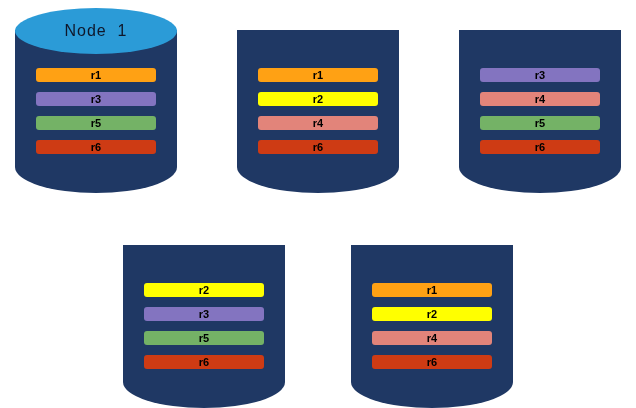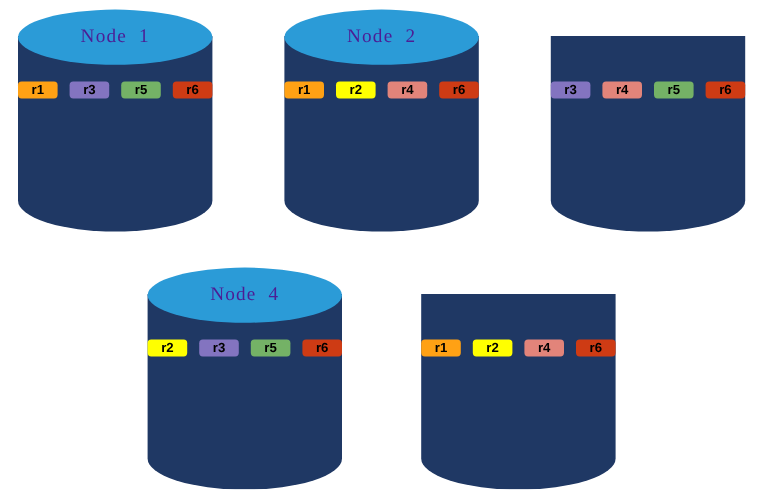--- a/index.html
+++ b/index.html
@@ -48,33 +48,32 @@
     left: 0;
     right: 0;
     height: 46px;
     background: #2B9BD7;
     border-radius: 50%;
     display: flex;
     align-items: center;
     justify-content: center;
   }
   .cyl-title {
-    color: #4c1d95;
+    color: #0f172a;
     font-size: 16px;
     letter-spacing: 1px;
     white-space: pre;
-    font-family: Liberation Serif, serif;
   }
   .bars {
     position: absolute;
     top: 60px;
     left: 0;
     right: 0;
     display: flex;
-    flex-direction: row;
+    flex-direction: column;
     align-items: center;
     gap: 10px;
   }
   .bar {
     width: 120px;
     height: 14px;
     border-radius: 3px;
     display: flex;
     align-items: center;
     justify-content: center;
@@ -109,23 +108,20 @@
             <span>r5</span>
           </div>
         <div class="bar" style="background: rgb(206, 59, 20);">
             <span>r6</span>
           </div>
       </div>
     </div>
 
     <div class="cylinder">
       <div class="cyl-body" style="background: rgb(31, 56, 100);"></div>
-      <div class="cyl-top" style="background: rgb(43, 155, 215);">
-        <span class="cyl-title">Node  2</span>
-      </div>
       <div class="bars">
         <div class="bar" style="background: rgb(255, 161, 20);">
             <span>r1</span>
           </div>
         <div class="bar" style="background: rgb(255, 255, 0);">
             <span>r2</span>
           </div>
         <div class="bar" style="background: rgb(226, 132, 122);">
             <span>r4</span>
           </div>
@@ -152,23 +148,20 @@
           </div>
       </div>
     </div>
 
   </div>
 
   <div class="row row-bottom">
 
     <div class="cylinder">
       <div class="cyl-body" style="background: rgb(31, 56, 100);"></div>
-      <div class="cyl-top" style="background: rgb(43, 155, 215);">
-        <span class="cyl-title">Node  4</span>
-      </div>
       <div class="bars">
         <div class="bar" style="background: rgb(255, 255, 0);">
             <span>r2</span>
           </div>
         <div class="bar" style="background: rgb(131, 116, 192);">
             <span>r3</span>
           </div>
         <div class="bar" style="background: rgb(116, 178, 102);">
             <span>r5</span>
           </div>

